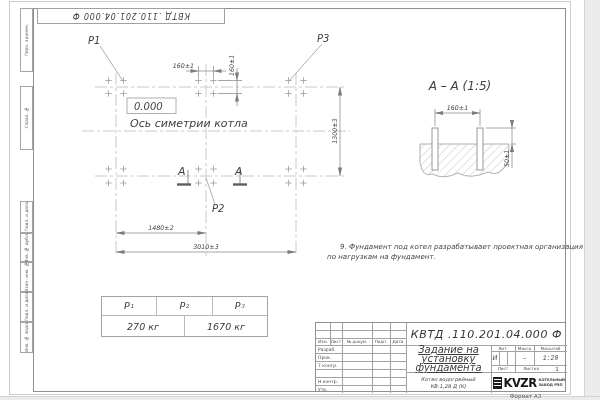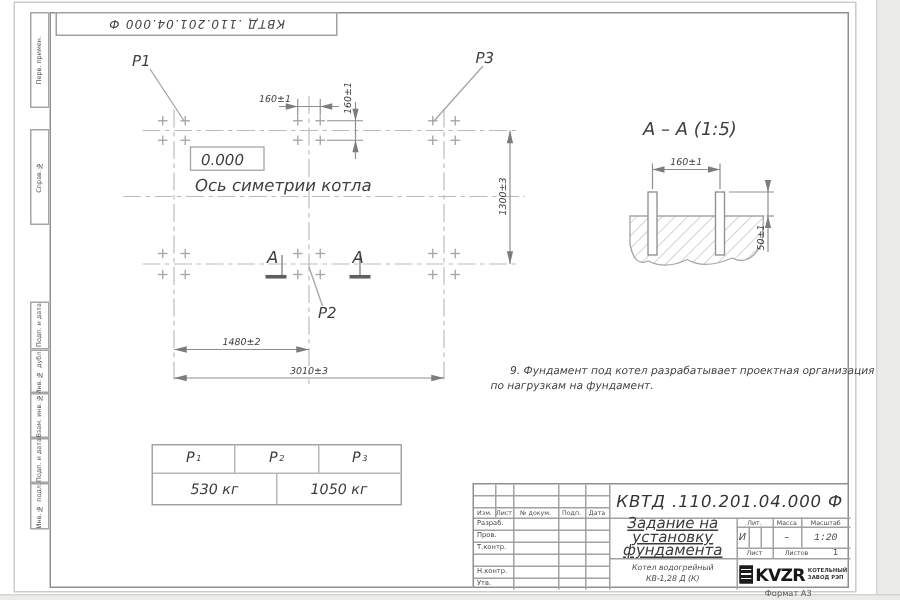--- a/index.html
+++ b/index.html
@@ -236,22 +236,22 @@
       <div class="lt-cell">
           <span>P</span>
           <sub>2</sub>
         </div>
       <div class="lt-cell">
           <span>P</span>
           <sub>3</sub>
         </div>
     </div>
     <div class="lt-row">
-      <div class="lt-cell">530 кг</div>
-      <div class="lt-cell">1050 кг</div>
+      <div class="lt-cell">270 кг</div>
+      <div class="lt-cell">1670 кг</div>
     </div>
   </div>
 
   <div class="abs tb">
 
     <div class="vl" style="left:14px;top:0;height:22px;"></div>
     <div class="vl" style="left:26px;top:0;height:70px;"></div>
     <div class="vl" style="left:56px;top:0;height:70px;"></div>
     <div class="vl" style="left:74px;top:0;height:70px;"></div>
     <div class="vl" style="left:90px;top:0;height:70px;"></div>

